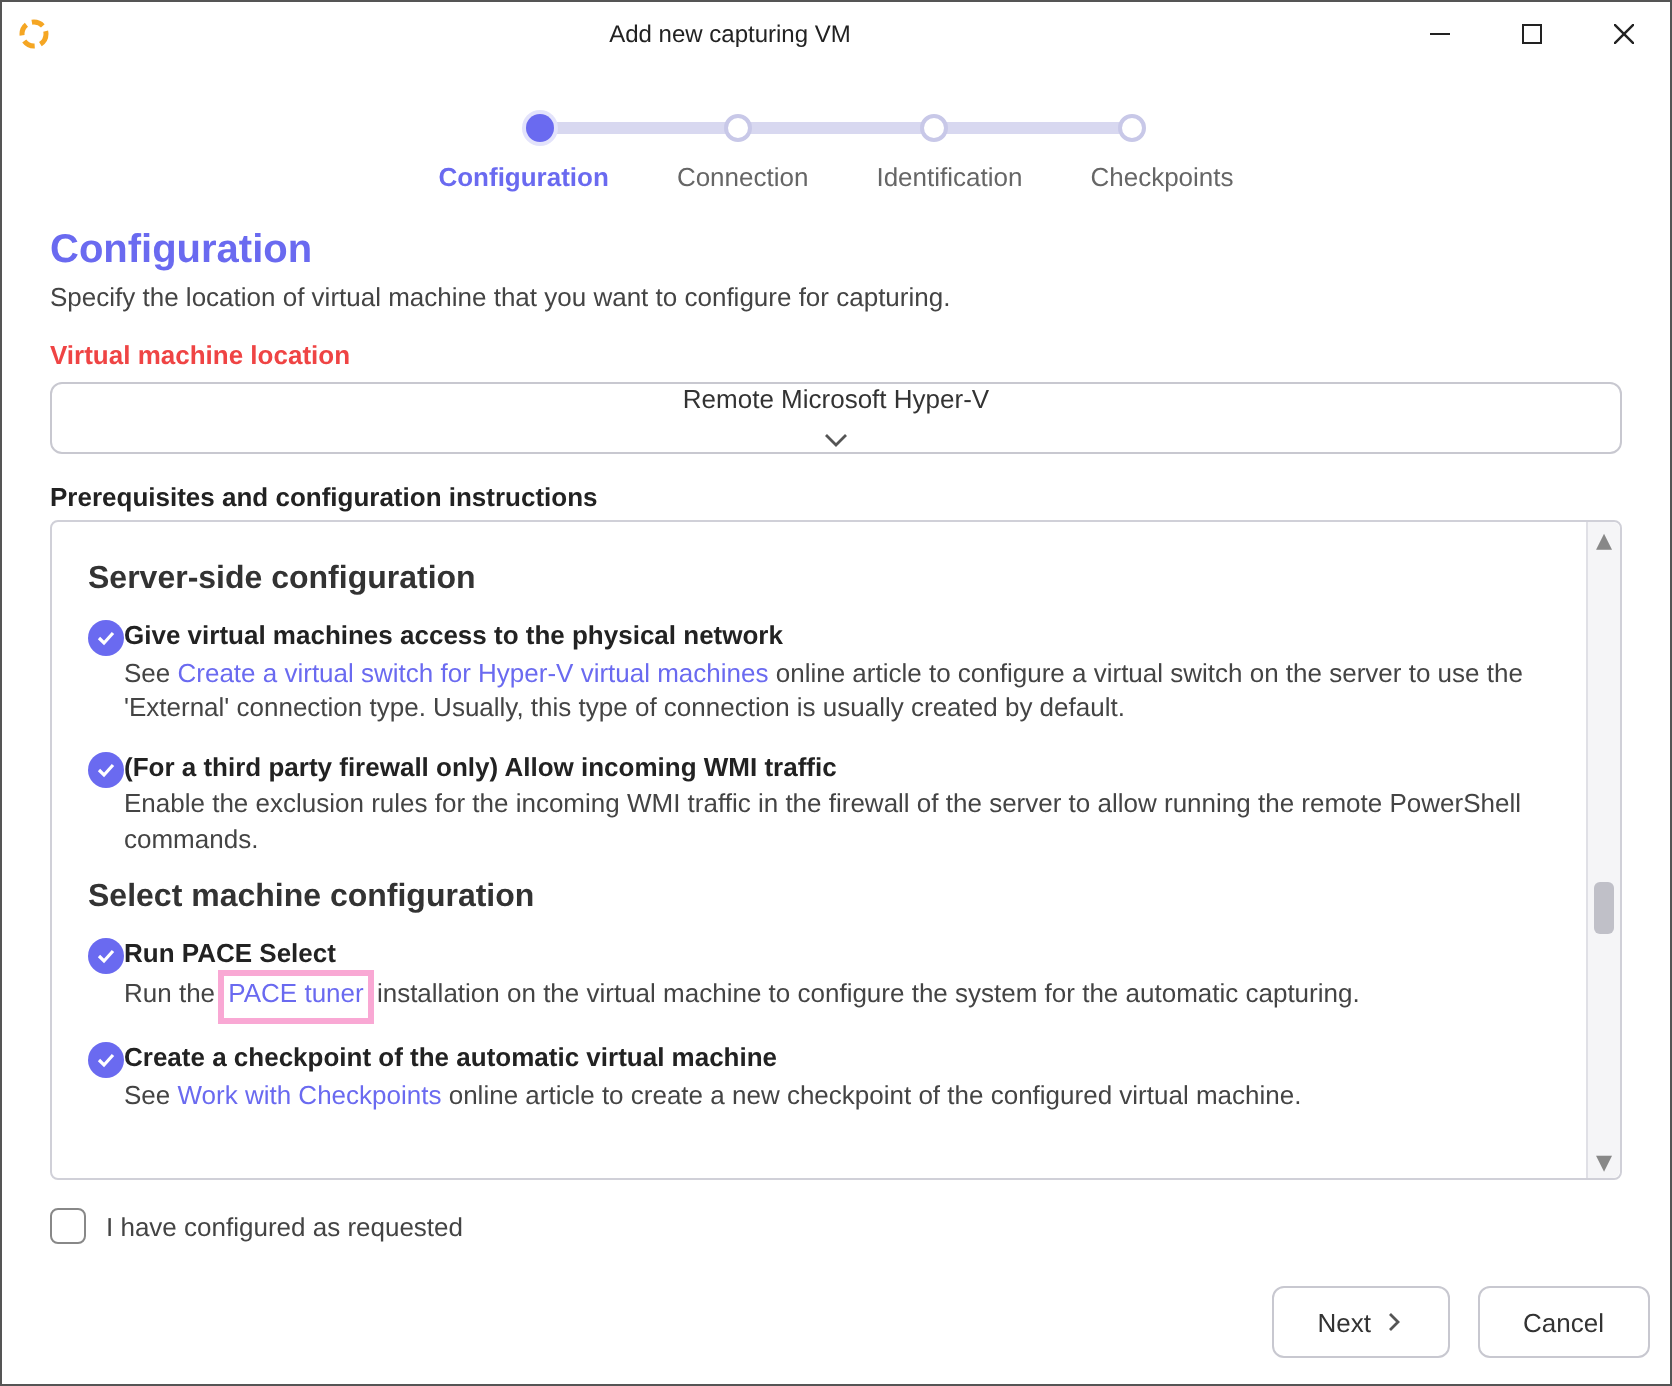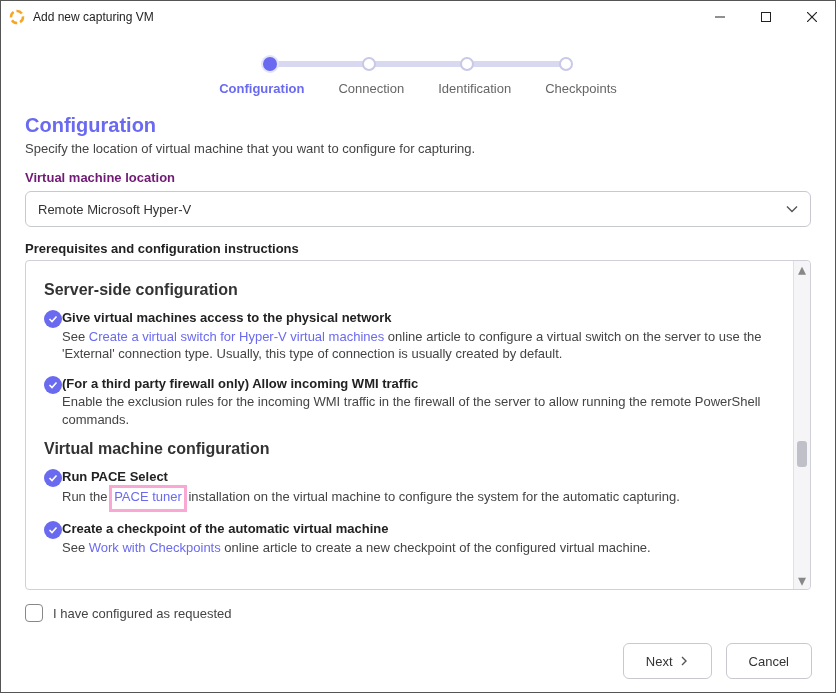--- a/index.html
+++ b/index.html
@@ -1,53 +1,53 @@
 <!DOCTYPE html>
 <html><head>
 <meta charset="utf-8">
 <style>
   * { box-sizing: border-box; font-family: "Segoe UI", -apple-system, sans-serif; }
   body { margin: 0; background: #fff; width: 836px; height: 693px; border: 1px solid #555; overflow: hidden; }
-  .titlebar { height: 32px; display: flex; align-items: center; padding-left: 8px; }
+  .titlebar { height: 32px; display: flex; align-items: center; padding-left: 8px; text-align: center; }
   .titlebar .logo { width: 16px; height: 16px; margin-right: 8px; display:flex; align-items:center; justify-content:center; }
   .titlebar .title { font-size: 12px; color: #222; flex: 1; }
   .winbtn { width: 46px; height: 32px; display:flex; align-items:center; justify-content:center; color:#222; }
   .winbtn svg { width:10px; height:10px; }
   .content { padding: 18px 24px 0 24px; }
   .stepper { display:flex; flex-direction:column; align-items:center; margin-bottom: 18px; margin-top:6px;}
   .track { position:relative; width: 310px; height: 14px; display:flex; align-items:center; justify-content:space-between; }
   .track::before { content:""; position:absolute; left:8px; right:8px; top:50%; height:6px; background:#d8d8f0; border-radius:3px; transform:translateY(-50%); }
   .dot { width:14px; height:14px; border-radius:50%; position:relative; z-index:1;}
   .dot.active { background:#6a6af0; box-shadow:0 0 0 2px #e3e3fb; }
   .dot.rest { background:#fff; border:2px solid #c8c8e8; }
   .labels { display:flex; gap:34px; margin-top:10px; font-size:13px; color:#666; }
   .labels .active-lbl { color:#6a6af0; font-weight:600; }
   .page-title { color:#6a6af0; font-size:20px; font-weight:600; margin: 8px 0 4px 0;}
   .page-sub { font-size:13px; color:#444; margin-bottom:14px;}
-  .field-label { font-size:13px; font-weight:600; color:#701a75; margin-bottom:6px;}
-  .select { width:100%; height:36px; border:1px solid #c8c8d0; border-radius:6px; padding:0 12px; display:flex; align-items:center; justify-content:space-between; font-size:13px; color:#333; margin-bottom:14px;}
+  .field-label { font-size:13px; font-weight:600; color:#ef4444; margin-bottom:6px;}
+  .select { width:100%; height:36px; border:1px solid #c8c8d0; border-radius:6px; padding:0 12px; display:flex; align-items:center; justify-content:space-between; font-size:13px; color:#333; margin-bottom:14px;flex-direction:column;}
   .chev { width:12px; height:12px; }
   .prereq-label { font-size:13px; font-weight:600; color:#222; margin-bottom:4px; }
   .panel-wrap { display:flex; border:1px solid #d0d0d8; border-radius:4px; height: 330px; background:#fff; }
   .panel { flex:1; padding: 12px 18px 8px 18px; overflow:hidden; }
   .panel h3 { font-size:16px; color:#333; font-weight:600; margin:8px 0 10px 0; }
   .item { display:flex; gap:0; margin-bottom:12px; }
   .check { flex:none; width:18px; height:18px; border-radius:50%; background:#6a6af0; display:flex; align-items:center; justify-content:center; margin-top:1px;}
   .check svg { width:10px; height:10px; }
   .item .text { font-size:13px; color:#444; line-height:1.35; }
   .item .text .bold { font-weight:600; color:#222; display:block; margin-bottom:1px;}
   .lnk { color:#6a6af0; }
   .hl { border:3px solid #f9a8d4; display:inline-block; padding:0 2px 4px 2px; margin:-2px -2px -4px -2px;}
   .scroll { width:17px; border-left:1px solid #e0e0e6; background:#f5f5f7; position:relative; border-radius:0 4px 4px 0;}
   .thumb { position:absolute; left:3px; right:3px; top:180px; height:26px; background:#c0c0c8; border-radius:3px;}
   .arrup, .arrdn { position:absolute; left:0; right:0; height:17px; display:flex; align-items:center; justify-content:center; color:#888;}
   .arrup{top:0;} .arrdn{bottom:0;}
   .confirm-row { margin-top:14px; display:flex; align-items:center; gap:10px; font-size:13px; color:#444;}
   .cbox { width:18px; height:18px; border:1.5px solid #888; border-radius:4px; }
-  .footer { position:absolute; bottom:14px; right:24px; display:flex; gap:14px;}
+  .footer { position:absolute; bottom:14px; right:11px; display:flex; gap:14px;}
   .btn { height:36px; border:1px solid #c8c8d0; border-radius:6px; background:#fff; font-size:13px; color:#333; display:flex; align-items:center; justify-content:center; padding:0 22px; gap:6px;}
 </style>
 </head>
 <body>
 
 <div class="titlebar">
   <span class="logo">
     <svg viewBox="0 0 16 16">
         <circle cx="8" cy="8" r="6" fill="none" stroke="#f5a623" stroke-width="2.5" stroke-dasharray="6 3"></circle>
       </svg>
@@ -121,21 +121,21 @@
             <svg viewBox="0 0 10 10">
               <path d="M1.5 5 L4 7.5 L8.5 2.5" fill="none" stroke="#fff" stroke-width="1.6"></path>
             </svg>
           </div>
         <div class="text">
           <span class="bold">(For a third party firewall only) Allow incoming WMI traffic</span>
           <span>Enable the exclusion rules for the incoming WMI traffic in the firewall of the server to allow running the remote PowerShell commands.</span>
         </div>
       </div>
 
-      <h3>Virtual machine configuration</h3>
+      <h3>Select machine configuration</h3>
 
       <div class="item">
         <div class="check">
             <svg viewBox="0 0 10 10">
               <path d="M1.5 5 L4 7.5 L8.5 2.5" fill="none" stroke="#fff" stroke-width="1.6"></path>
             </svg>
           </div>
         <div class="text">
           <span class="bold">Run PACE Select</span>
           <span>Run the </span><span class="hl"><span class="lnk">PACE tuner</span></span><span> installation on the virtual machine to configure the system for the automatic capturing.</span>

